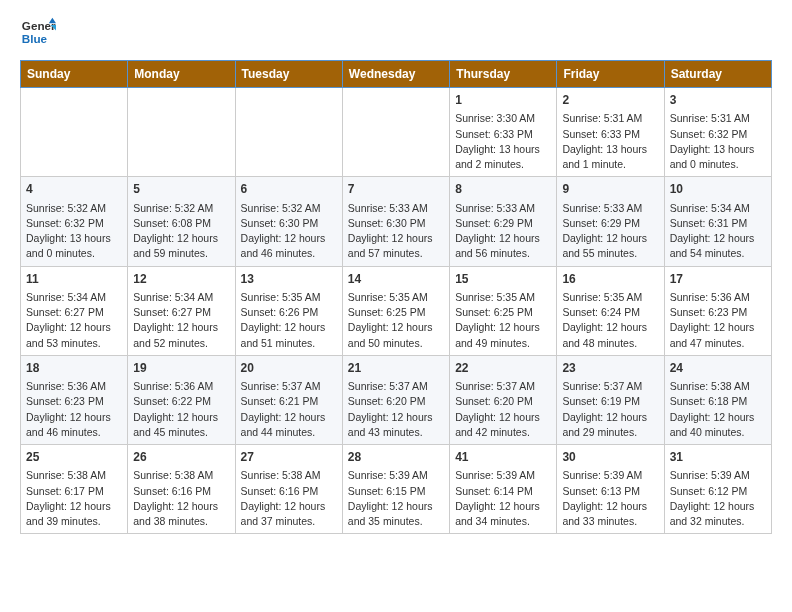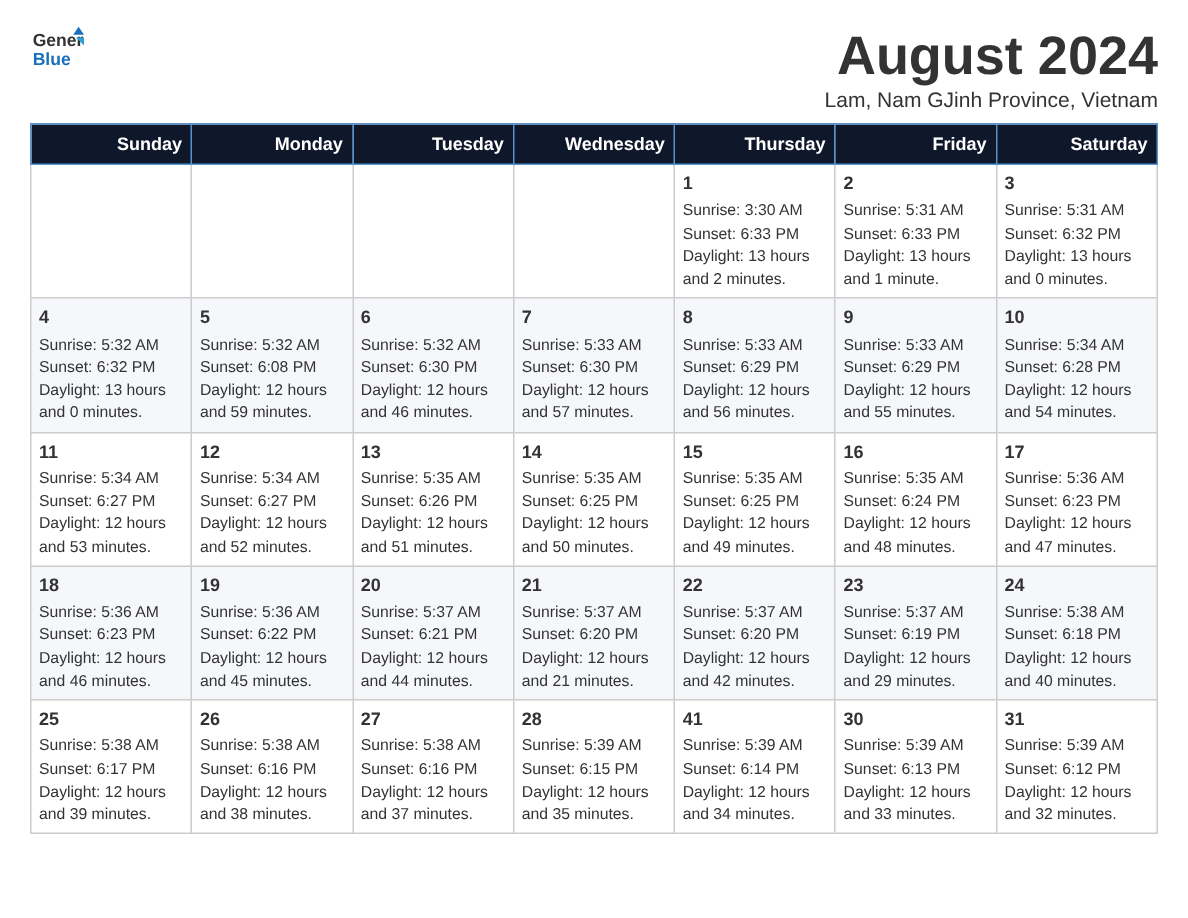--- a/index.html
+++ b/index.html
@@ -36,23 +36,23 @@
     .subtitle {
       font-size: 14px;
       color: #333;
     }
     table {
       width: 100%;
       border-collapse: collapse;
       font-size: 10.5px;
     }
     thead tr th {
-      background-color: #0f172a;
+      background-color: #a16207;
       color: #fff;
-      text-align: right;
+      text-align: left;
       padding: 6px 6px;
       font-size: 12px;
       font-weight: bold;
       border: 1px solid #5592d0;
     }
     tbody tr td {
       border: 1px solid #ccc;
       padding: 4px 5px;
       vertical-align: top;
       color: #333;
@@ -77,24 +77,20 @@
 
 <div class="header-section">
   <div class="logo">
     <svg class="logo-icon" viewBox="0 0 40 40">
       <text x="2" y="16" font-size="13" font-weight="bold" fill="#333">General</text>
       <text x="2" y="30" font-size="13" font-weight="bold" fill="#1a6fba">Blue</text>
       <polygon points="32,8 40,8 36,2" fill="#1a6fba"></polygon>
       <polygon points="34,10 40,10 40,16" fill="#2ca0d8"></polygon>
     </svg>
   </div>
-  <div class="title-block">
-    <div class="main-title">August 2024</div>
-    <div class="subtitle">Lam, Nam GJinh Province, Vietnam</div>
-  </div>
 </div>
 
 <table>
   <thead>
     <tr>
     <th>Sunday</th>
         <th>Monday</th>
         <th>Tuesday</th>
         <th>Wednesday</th>
         <th>Thursday</th>
@@ -169,21 +165,21 @@
         <td>
           <span class="day-number">9</span>
           <div>Sunrise: 5:33 AM</div>
           <div>Sunset: 6:29 PM</div>
           <div>Daylight: 12 hours</div>
           <div>and 55 minutes.</div>
         </td>
         <td>
           <span class="day-number">10</span>
           <div>Sunrise: 5:34 AM</div>
-          <div>Sunset: 6:28 PM</div>
+          <div>Sunset: 6:31 PM</div>
           <div>Daylight: 12 hours</div>
           <div>and 54 minutes.</div>
         </td>
       </tr>
       <tr>
         <td>
           <span class="day-number">11</span>
           <div>Sunrise: 5:34 AM</div>
           <div>Sunset: 6:27 PM</div>
           <div>Daylight: 12 hours</div>
@@ -252,21 +248,21 @@
           <div>Sunrise: 5:37 AM</div>
           <div>Sunset: 6:21 PM</div>
           <div>Daylight: 12 hours</div>
           <div>and 44 minutes.</div>
         </td>
         <td>
           <span class="day-number">21</span>
           <div>Sunrise: 5:37 AM</div>
           <div>Sunset: 6:20 PM</div>
           <div>Daylight: 12 hours</div>
-          <div>and 21 minutes.</div>
+          <div>and 43 minutes.</div>
         </td>
         <td>
           <span class="day-number">22</span>
           <div>Sunrise: 5:37 AM</div>
           <div>Sunset: 6:20 PM</div>
           <div>Daylight: 12 hours</div>
           <div>and 42 minutes.</div>
         </td>
         <td>
           <span class="day-number">23</span>

